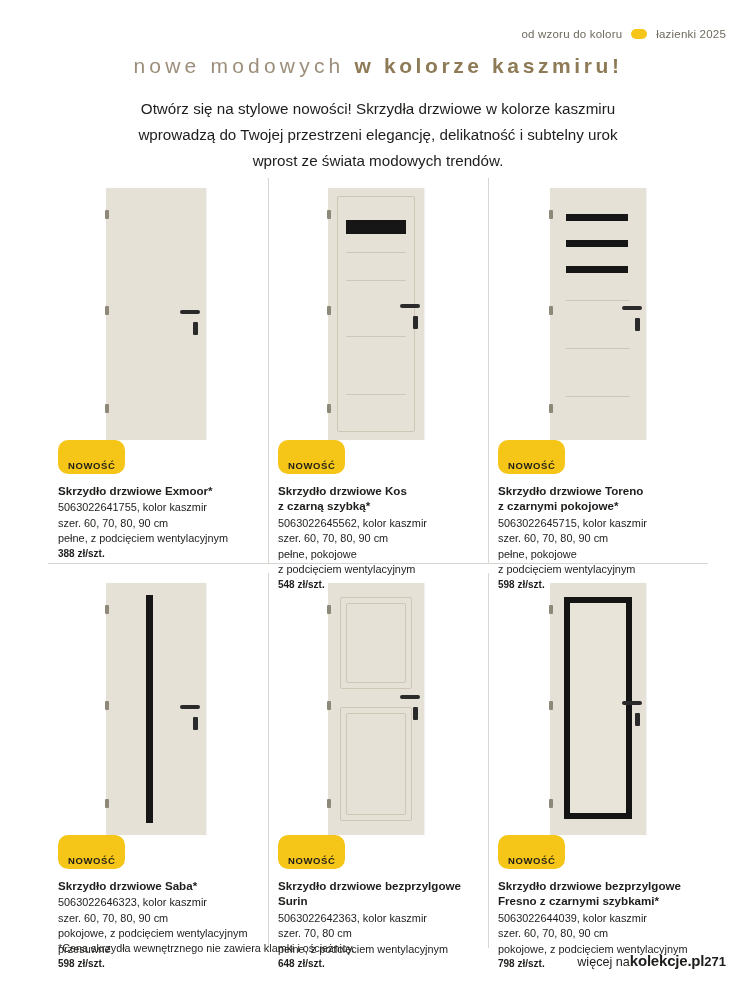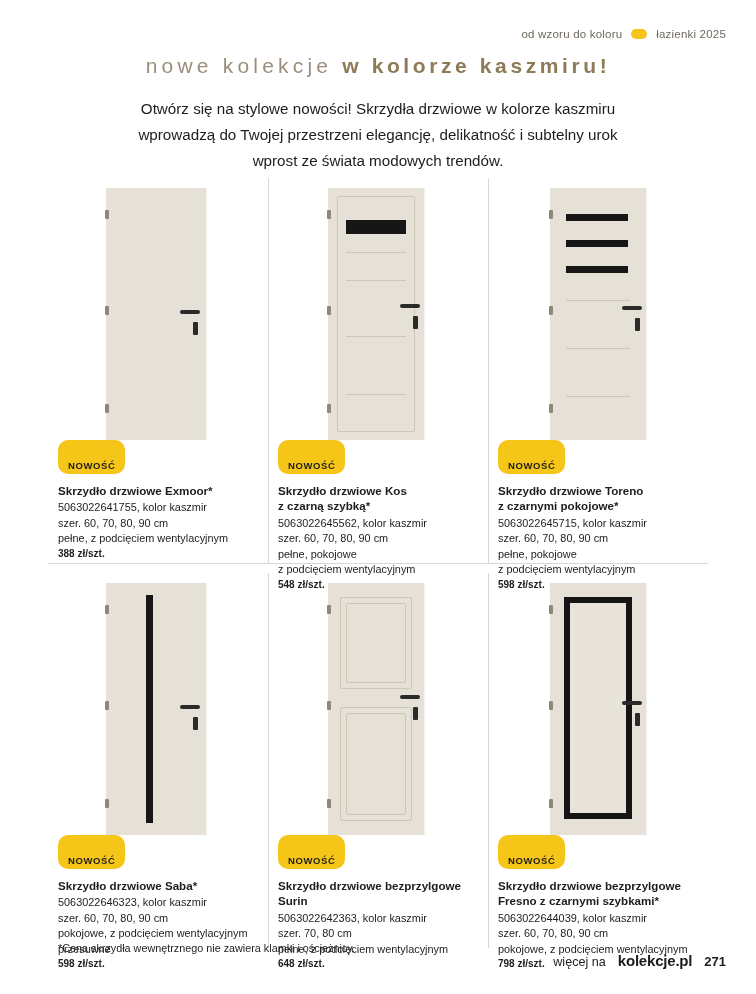--- a/index.html
+++ b/index.html
@@ -186,39 +186,38 @@
     top: 942px;
     font-size: 10.8px;
     color: #1d1d1b;
   }
   .footer {
     position: absolute;
     right: 30px;
     top: 952px;
     display: flex;
     align-items: baseline;
-    gap: 12px;
     font-size: 13px;
   }
   .footer .more { color: #1d1d1b; font-size: 12.6px; }
   .footer .brand { font-weight: 700; font-size: 15px; letter-spacing: -.2px; }
   .footer .pageno { font-weight: 700; font-size: 13px; text-align: right; }
 </style>
 </head>
 <body>
 
 <div class="page-header">
   <span>od wzoru do koloru</span>
   <span class="header-dot"></span>
   <span>łazienki 2025</span>
 </div>
 
 <div class="title-wrap">
   <div class="kicker">
-    <span>nowe kolekcje</span>
+    <span>nowe modowych</span>
     <span class="accent">w kolorze kaszmiru!</span>
   </div>
   <div class="lead">
     <div>Otwórz się na stylowe nowości! Skrzydła drzwiowe w kolorze kaszmiru</div>
     <div>wprowadzą do Twojej przestrzeni elegancję, delikatność i subtelny urok</div>
     <div>wprost ze świata modowych trendów.</div>
   </div>
 </div>
 
 <div class="grid">

